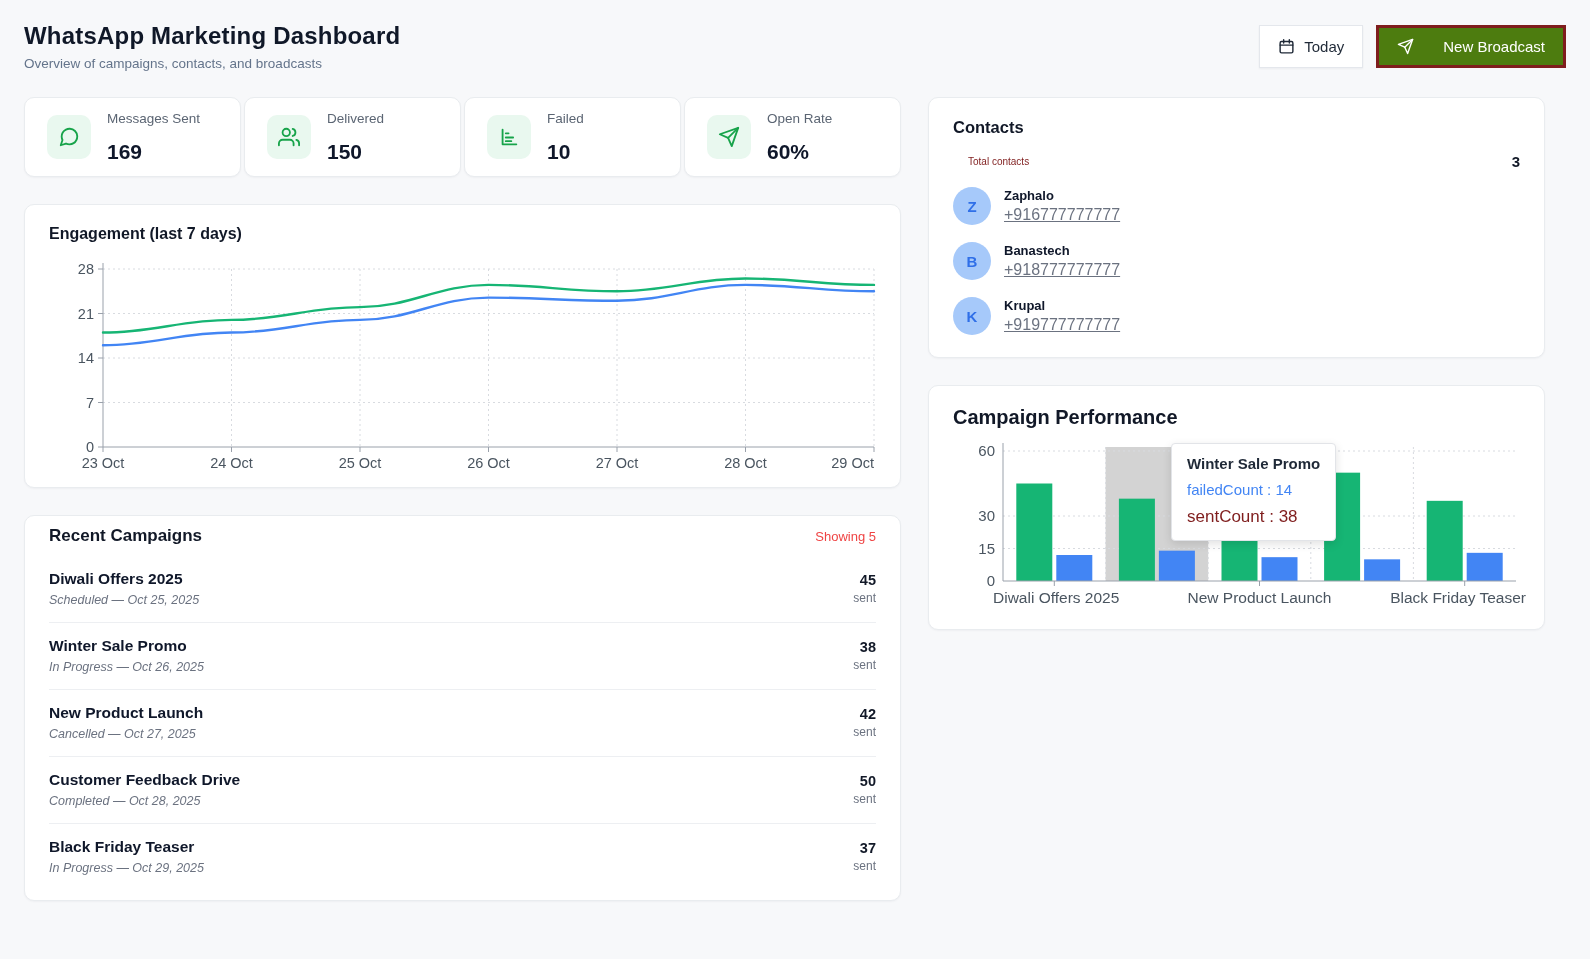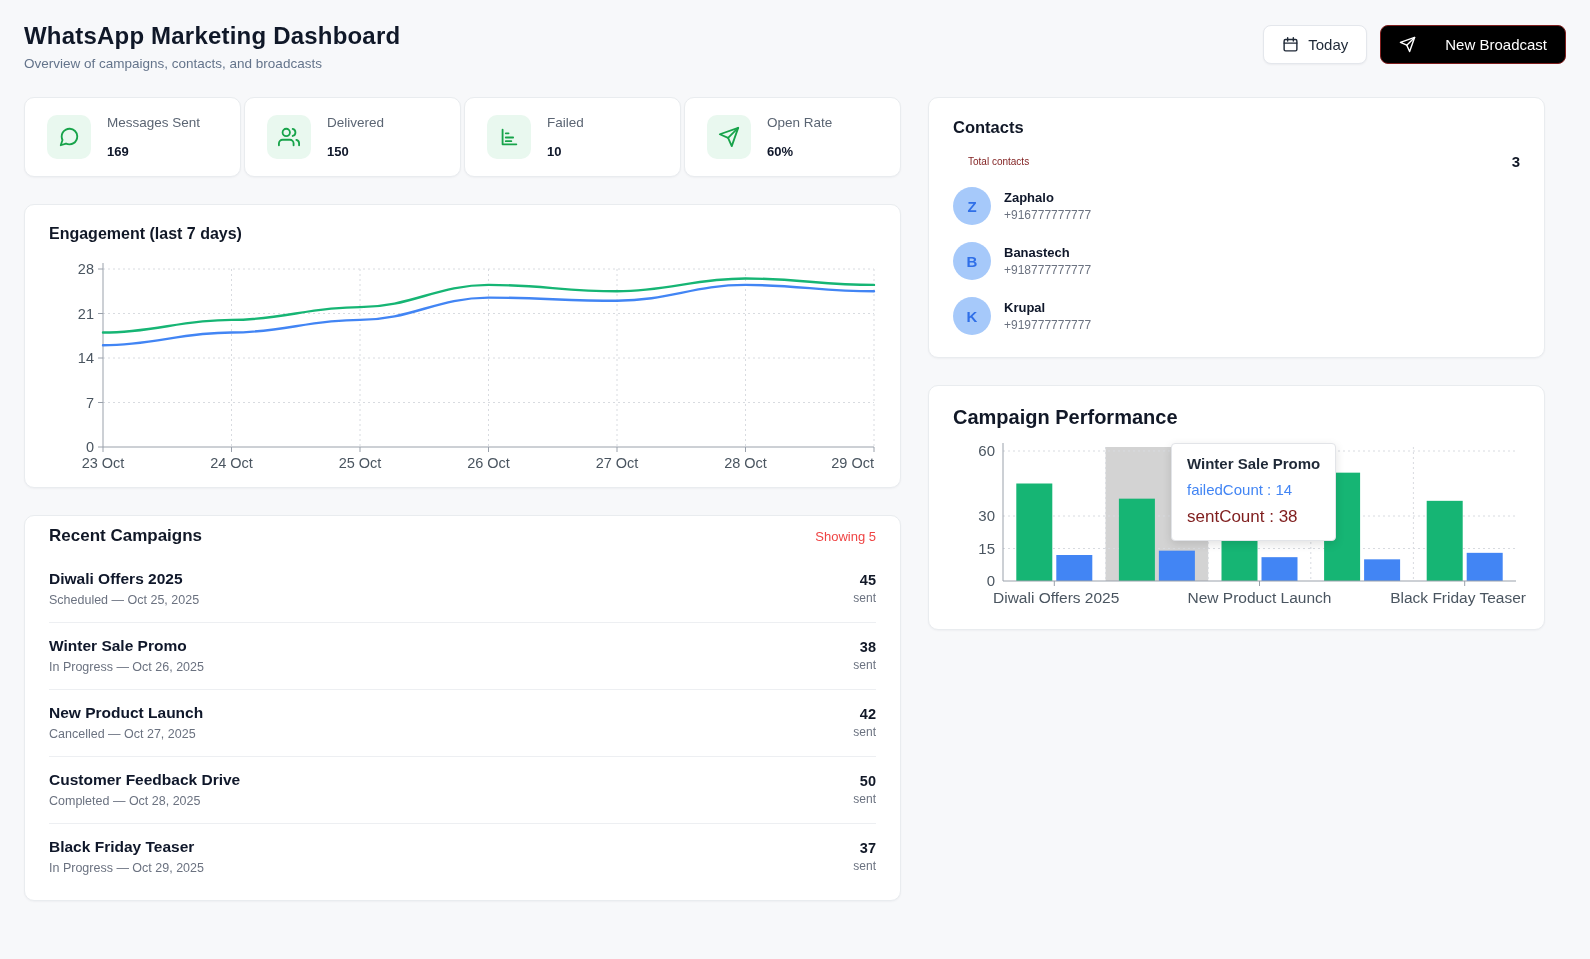--- a/index.html
+++ b/index.html
@@ -9,70 +9,70 @@
     font-family: "Liberation Sans", sans-serif;
     color: #111827;
   }
   .page { padding: 22px 24px; }
 
   
   .topbar { display: flex; justify-content: space-between; align-items: flex-start; margin-bottom: 26px; }
   .page-title { font-size: 24px; font-weight: 700; letter-spacing: .2px; color: #101828; }
   .page-subtitle { font-size: 13.5px; color: #64748b; margin-top: 6px; }
   .topbar-actions { display: flex; gap: 13px; margin-top: 3px; }
-  .btn { display: inline-flex; align-items: center; gap: 9px; font-size: 15px; border-radius: 8px;
+  .btn { display: inline-flex; align-items: center; gap: 9px; font-size: 15px; border-radius: 0;
          padding: 10px 18px; cursor: pointer; font-family: inherit; }
   .btn-secondary { background: #ffffff; border: 1px solid #e4e7ec; color: #1f2937;
                    box-shadow: 0 1px 2px rgba(16,24,40,.05); }
-  .btn-primary { background: #000000; border: 1px solid #7f1d1d; color: #ffffff; font-weight: 500; gap: 29px; }
+  .btn-primary { background: #4d7c0f; border: 3px solid #7f1d1d; color: #ffffff; font-weight: 500; gap: 29px; }
 
   
   .columns { display: flex; gap: 27px; align-items: flex-start; }
   .col-left { width: 877px; flex: none; }
   .col-right { width: 617px; flex: none; }
   .card { background: #fff; border: 1px solid #e9ecef; border-radius: 10px;
           box-shadow: 0 1px 2px rgba(16,24,40,.04); }
 
   
   .stats-row { display: flex; gap: 3px; margin-bottom: 27px; }
   .stat-card { flex: 1; height: 80px; display: flex; align-items: center; gap: 16px; padding: 0 22px; }
   .stat-chip { width: 44px; height: 44px; border-radius: 10px; background: #e9f8ef;
                display: flex; align-items: center; justify-content: center; flex: none; }
   .stat-chip svg { stroke: #17a34a; }
   .stat-label { font-size: 13.5px; color: #5b6573; }
-  .stat-value { font-size: 13px; font-weight: 700; color: #0f172a; margin-top: 14px; }
+  .stat-value { font-size: 21px; font-weight: 700; color: #0f172a; margin-top: 14px; }
 
   
   .engagement-card { padding: 20px 24px 14px; margin-bottom: 27px; height: 284px; }
   .card-title { font-size: 16px; font-weight: 700; color: #111827; }
   .engagement-chart { margin-top: 14px; }
 
   
   .campaigns-card { padding: 6px 24px 10px; }
   .campaigns-head { display: flex; justify-content: space-between; align-items: center; padding: 4px 0 10px; }
   .campaigns-title { font-size: 17px; font-weight: 700; }
   .showing-count { font-size: 13px; color: #ef4444; }
   .campaign-row { display: flex; justify-content: space-between; align-items: center;
                   padding: 14px 0 15px; border-bottom: 1px solid #edeff2; cursor: pointer; }
   .campaign-row:last-child { border-bottom: none; }
   .campaign-name { font-size: 15.5px; font-weight: 700; color: #0f172a; }
-  .campaign-status { font-size: 12.5px; color: #6b7280; margin-top: 5px; }
+  .campaign-status { font-size: 12.5px; color: #6b7280; margin-top: 5px; font-style: italic; }
   .campaign-count { font-size: 14.5px; font-weight: 700; text-align: right; }
   .campaign-unit { font-size: 12px; color: #6b7280; text-align: right; margin-top: 3px; }
 
   
   .contacts-card { padding: 20px 24px 22px; margin-bottom: 27px; min-height: 258px; }
   .contacts-total { display: flex; justify-content: space-between; align-items: center; margin-top: 16px; }
   .contacts-total-label { font-size: 10px; color: #7f1d1d; margin-left: 15px; }
   .contacts-total-value { font-size: 15px; font-weight: 700; color: #111827; }
   .contact-row { display: flex; align-items: center; gap: 13px; margin-top: 17px; cursor: pointer; }
   .avatar { width: 38px; height: 38px; border-radius: 50%; background: #a6c9fa; color: #2f6fe8;
             font-weight: 700; font-size: 15px; display: flex; align-items: center; justify-content: center; flex: none; }
   .contact-name { font-size: 13px; font-weight: 700; color: #0f172a; }
-  .contact-phone { font-size: 12px; color: #6b7280; margin-top: 3px; }
+  .contact-phone { font-size: 16px; color: #6b7280; margin-top: 3px; text-decoration: underline; }
 
   
   .performance-card { padding: 20px 24px 16px; height: 245px; }
   .performance-wrap { position: relative; margin-top: 10px; }
   .chart-tooltip { position: absolute; left: 218px; top: 4px; z-index: 5; background: #ffffff;
                    border: 1px solid #e2e4e8; border-radius: 4px; box-shadow: 0 3px 10px rgba(0,0,0,.12);
                    padding: 11px 15px 13px; min-width: 150px; white-space: nowrap; }
   .tooltip-title { font-size: 15px; font-weight: 600; color: #1f2937; }
   .tooltip-failed { font-size: 15px; margin-top: 9px; color: #4285f4; }
   .tooltip-sent { font-size: 17px; margin-top: 9px; color: #7f1d1d; }

